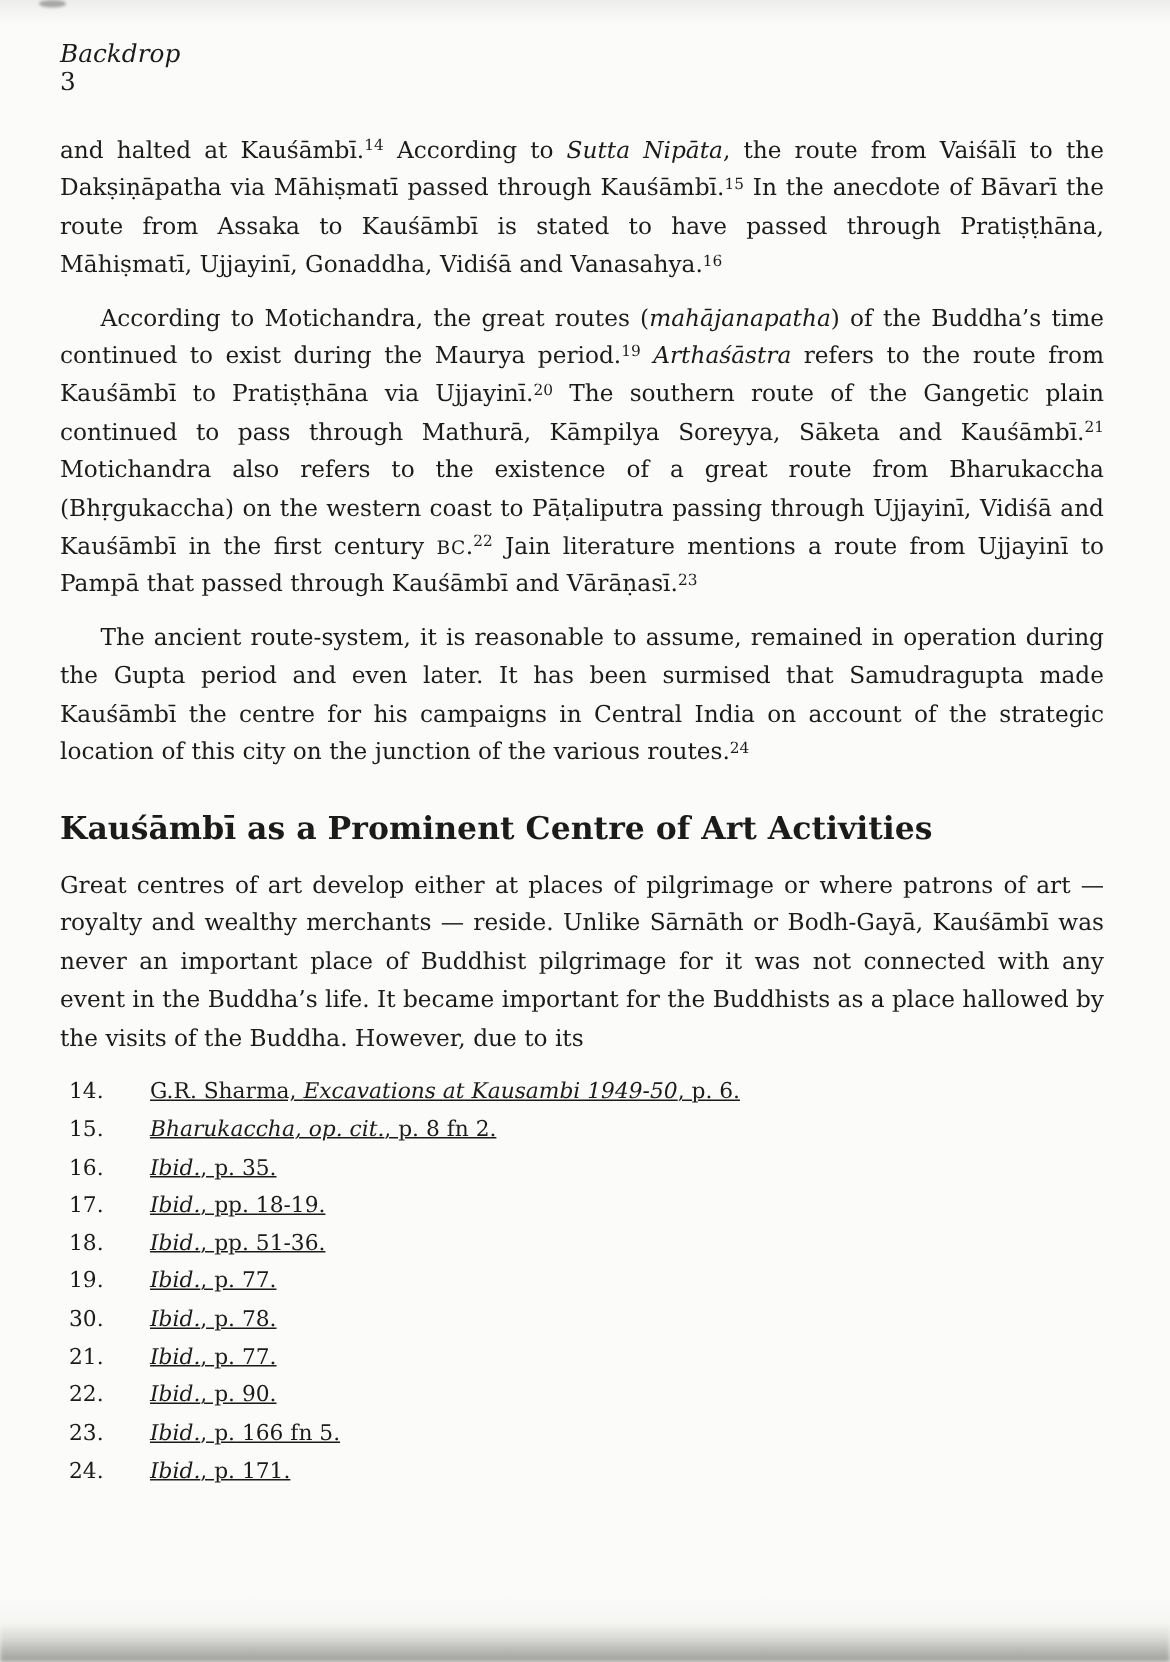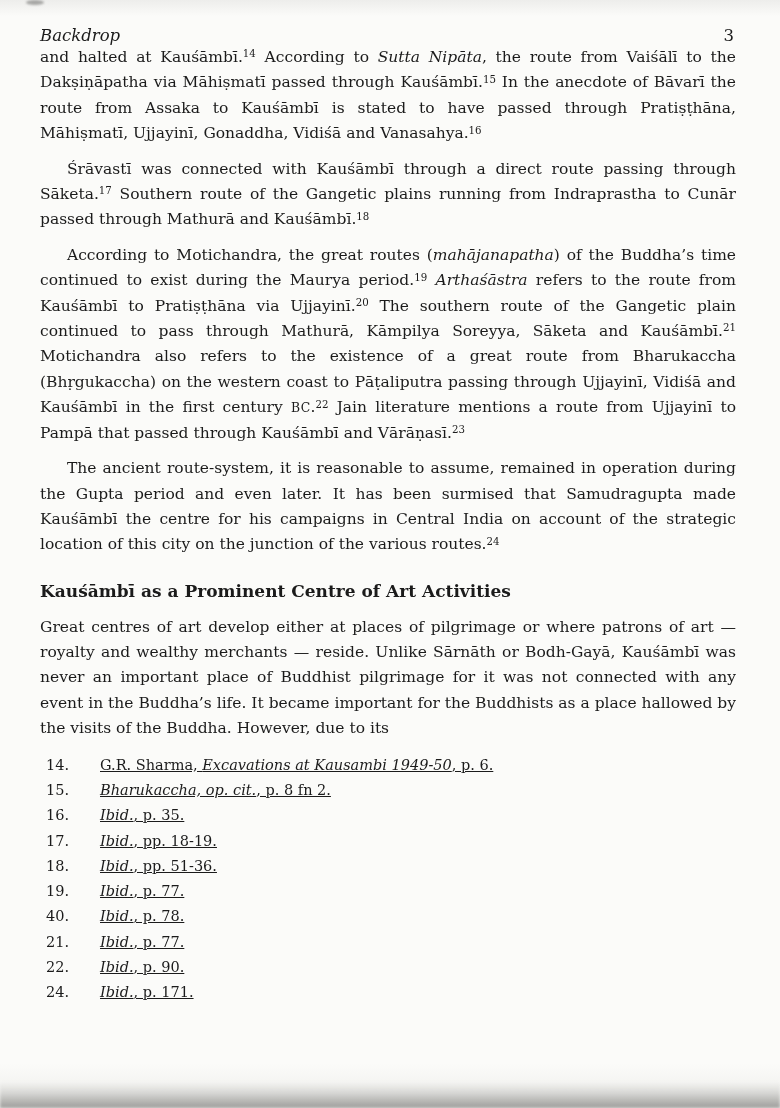--- a/index.html
+++ b/index.html
@@ -38,20 +38,22 @@
     bottom: 0;
     height: 26px;
     background: linear-gradient(180deg, rgba(0,0,0,0) 0%, rgba(110,110,108,0.18) 40%, rgba(92,92,90,0.55) 100%);
     filter: blur(1.5px);
     pointer-events: none;
   }
   .page-header {
     display: flex;
     justify-content: space-between;
     align-items: baseline;
+    margin-bottom: 24px;
+    flex-direction: column;
   }
   .running-title {
     font-style: italic;
     font-size: 16.5px;
   }
   .page-number {
     font-size: 16.5px;
     padding-right: 2px;
   }
   .body-text {
@@ -71,21 +73,21 @@
     position: relative;
     top: -0.45em;
     vertical-align: baseline;
     margin-top: 44px;
   }
   .sc {
     font-size: 0.8em;
     letter-spacing: 0.03em;
   }
   .section-heading {
-    font-size: 17px;
+    font-size: 21px;
     font-weight: bold;
     margin: 20px 0 9px 0;
     text-align: left;
   }
   .footnotes {
     margin-top: 13px;
     font-size: 14.5px;
     line-height: 1.4;
   }
   .footnote {
@@ -107,21 +109,20 @@
 <div class="page">
   <div class="scan-smudge-top"></div>
 
   <header class="page-header">
     <span class="running-title">Backdrop</span>
     <span class="page-number">3</span>
   </header>
 
   <main class="body-text">
     <p class="para"><span>and halted at Kauśāmbī.</span><sup>14</sup><span> According to </span><i>Sutta Nipāta</i><span>, the route from Vaiśālī to the Dakṣiṇāpatha via Māhiṣmatī passed through Kauśāmbī.</span><sup>15</sup><span> In the anecdote of Bāvarī the route from Assaka to Kauśāmbī is stated to have passed through Pratiṣṭhāna, Māhiṣmatī, Ujjayinī, Gonaddha, Vidiśā and Vanasahya.</span><sup>16</sup></p>
-    <p class="para indent"><span>Śrāvastī was connected with Kauśāmbī through a direct route passing through Sāketa.</span><sup>17</sup><span> Southern route of the Gangetic plains running from Indraprastha to Cunār passed through Mathurā and Kauśāmbī.</span><sup>18</sup></p>
     <p class="para indent"><span>According to Motichandra, the great routes (</span><i>mahājanapatha</i><span>) of the Buddha’s time continued to exist during the Maurya period.</span><sup>19</sup><span> </span><i>Arthaśāstra</i><span> refers to the route from Kauśāmbī to Pratiṣṭhāna via Ujjayinī.</span><sup>20</sup><span> The southern route of the Gangetic plain continued to pass through Mathurā, Kāmpilya Soreyya, Sāketa and Kauśāmbī.</span><sup>21</sup><span> Motichandra also refers to the existence of a great route from Bharukaccha (Bhṛgukaccha) on the western coast to Pāṭaliputra passing through Ujjayinī, Vidiśā and Kauśāmbī in the first century </span><span class="sc">BC</span><span>.</span><sup>22</sup><span> Jain literature mentions a route from Ujjayinī to Pampā that passed through Kauśāmbī and Vārāṇasī.</span><sup>23</sup></p>
     <p class="para indent"><span>The ancient route-system, it is reasonable to assume, remained in operation during the Gupta period and even later. It has been surmised that Samudragupta made Kauśāmbī the centre for his campaigns in Central India on account of the strategic location of this city on the junction of the various routes.</span><sup>24</sup></p>
     <h2 class="section-heading">Kauśāmbī as a Prominent Centre of Art Activities</h2>
     <p class="para"><span>Great centres of art develop either at places of pilgrimage or where patrons of art — royalty and wealthy merchants — reside. Unlike Sārnāth or Bodh-Gayā, Kauśāmbī was never an important place of Buddhist pilgrimage for it was not connected with any event in the Buddha’s life. It became important for the Buddhists as a place hallowed by the visits of the Buddha. However, due to its</span></p>
   </main>
 
   <section class="footnotes">
     <div class="footnote">
       <span class="fn-num">14.</span>
       <span class="fn-text"><span>G.R. Sharma, </span><i>Excavations at Kausambi 1949-50</i><span>, p. 6.</span></span>
@@ -146,34 +147,38 @@
       <span class="fn-num">18.</span>
       <span class="fn-text"><i>Ibid.</i><span>, pp. 51-36.</span></span>
     </div>
 
     <div class="footnote">
       <span class="fn-num">19.</span>
       <span class="fn-text"><i>Ibid.</i><span>, p. 77.</span></span>
     </div>
 
     <div class="footnote">
-      <span class="fn-num">40.</span>
+      <span class="fn-num">30.</span>
       <span class="fn-text"><i>Ibid.</i><span>, p. 78.</span></span>
     </div>
 
     <div class="footnote">
       <span class="fn-num">21.</span>
       <span class="fn-text"><i>Ibid.</i><span>, p. 77.</span></span>
     </div>
 
     <div class="footnote">
       <span class="fn-num">22.</span>
       <span class="fn-text"><i>Ibid.</i><span>, p. 90.</span></span>
     </div>
 
+    <div class="footnote">
+      <span class="fn-num">23.</span>
+      <span class="fn-text"><i>Ibid.</i><span>, p. 166 fn 5.</span></span>
+    </div>
 
     <div class="footnote">
       <span class="fn-num">24.</span>
       <span class="fn-text"><i>Ibid.</i><span>, p. 171.</span></span>
     </div>
   </section>
 
   <div class="scan-edge-bottom"></div>
 </div>
 

